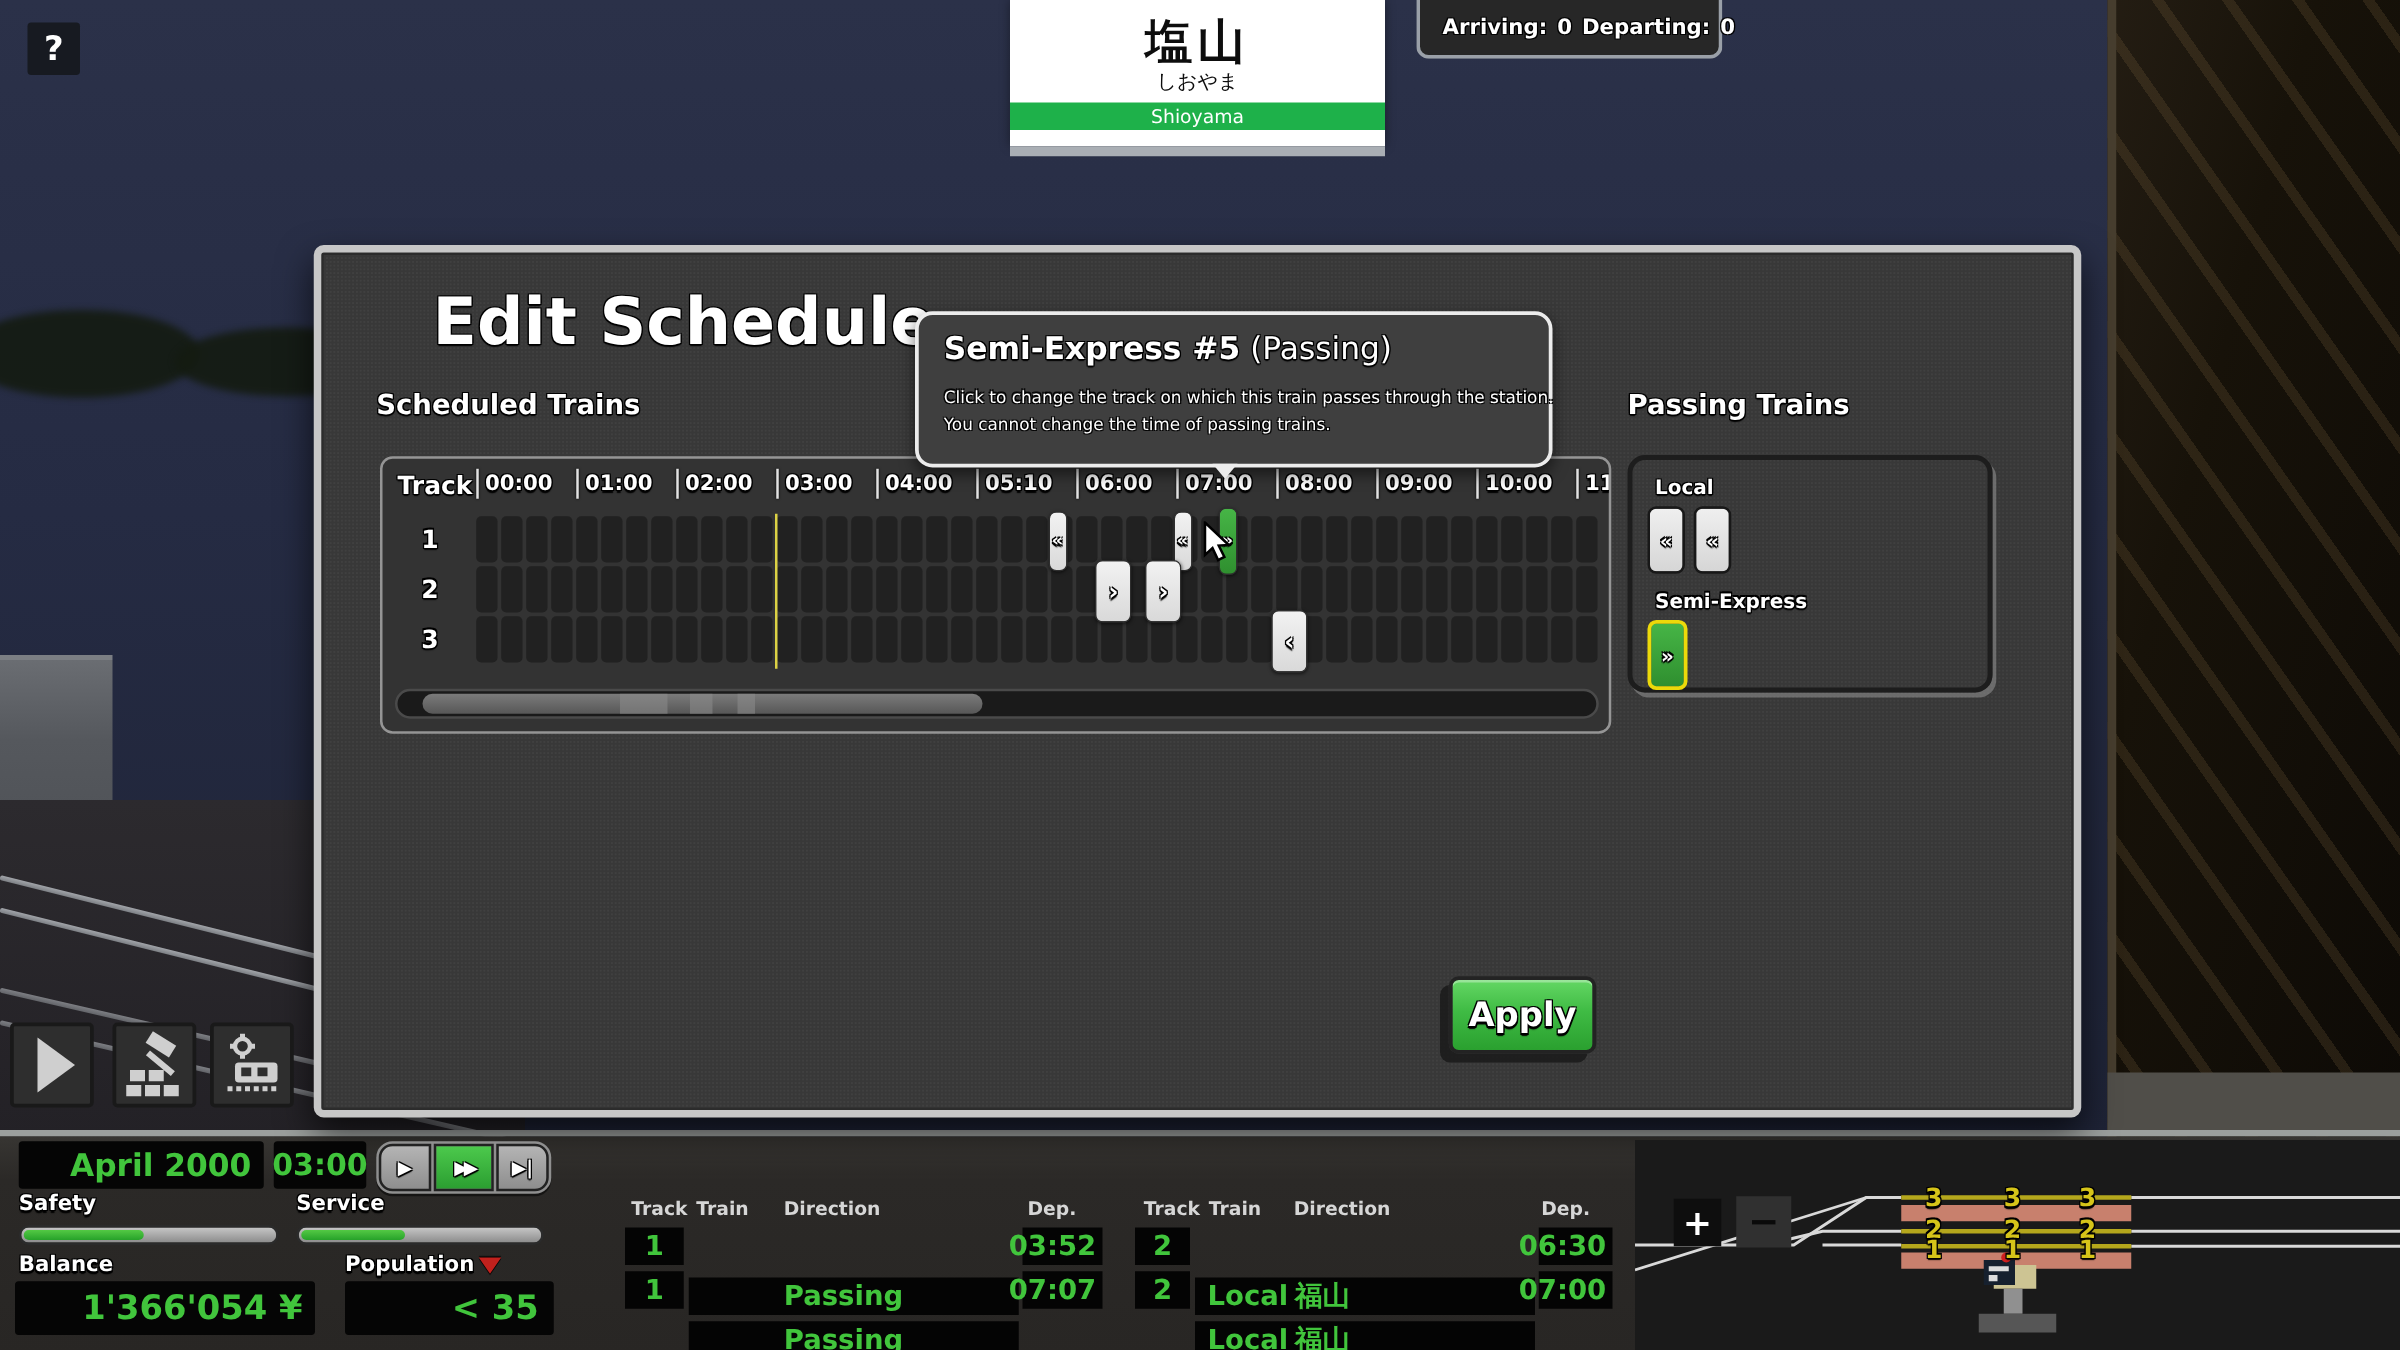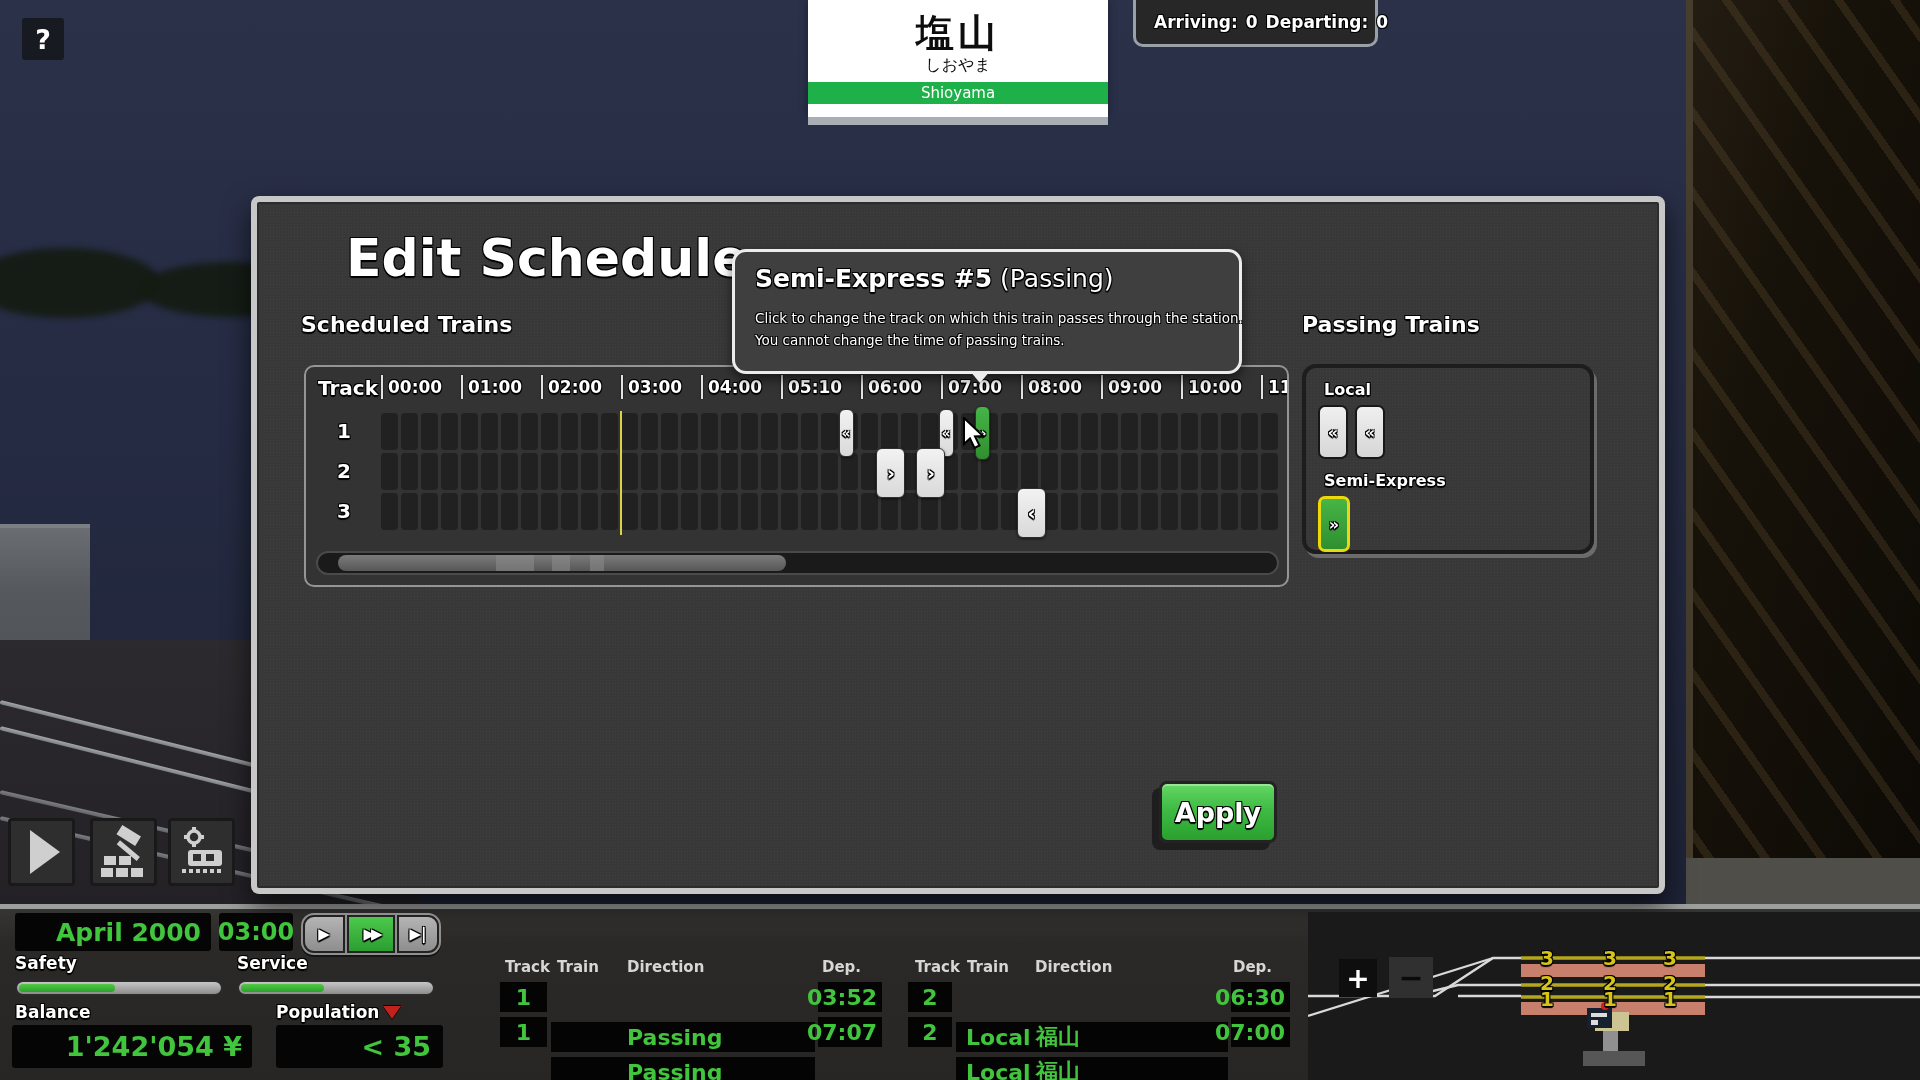--- a/index.html
+++ b/index.html
@@ -465,21 +465,21 @@
   <div class="meter" style="left:15px;top:980px;width:208px;">
     <div class="meter-fill" id="safety-fill" style="width: calc(49% - 4px);"></div>
   </div>
   <div class="meter-label ol" style="left:237px;top:953px;">Service</div>
   <div class="meter" style="left:237px;top:980px;width:198px;">
     <div class="meter-fill" id="service-fill" style="width: calc(45% - 4px);"></div>
   </div>
 
   <div class="meter-label ol" style="left:15px;top:1002px;">Balance</div>
   <div class="lcd" style="left:12px;top:1025px;width:240px;height:43px;justify-content:flex-end;padding-right:10px;font-size:27px;">
-      <span>1'242'054 ¥</span>
+      <span>1'366'054 ¥</span>
     </div>
   <div class="meter-label ol" style="left:276px;top:1002px;">Population</div>
   <div class="pop-tri" style="left:383px;top:1006px;"></div>
   <div class="lcd" style="left:276px;top:1025px;width:167px;height:43px;justify-content:flex-end;padding-right:12px;font-size:27px;">
       <span>&lt; 35</span>
     </div>
 
   <div class="sched-table" id="table-left" style="left:500px;">
       <div class="th" style="left: 5px;">Track</div>
       <div class="th" style="left: 57px;">Train</div>

